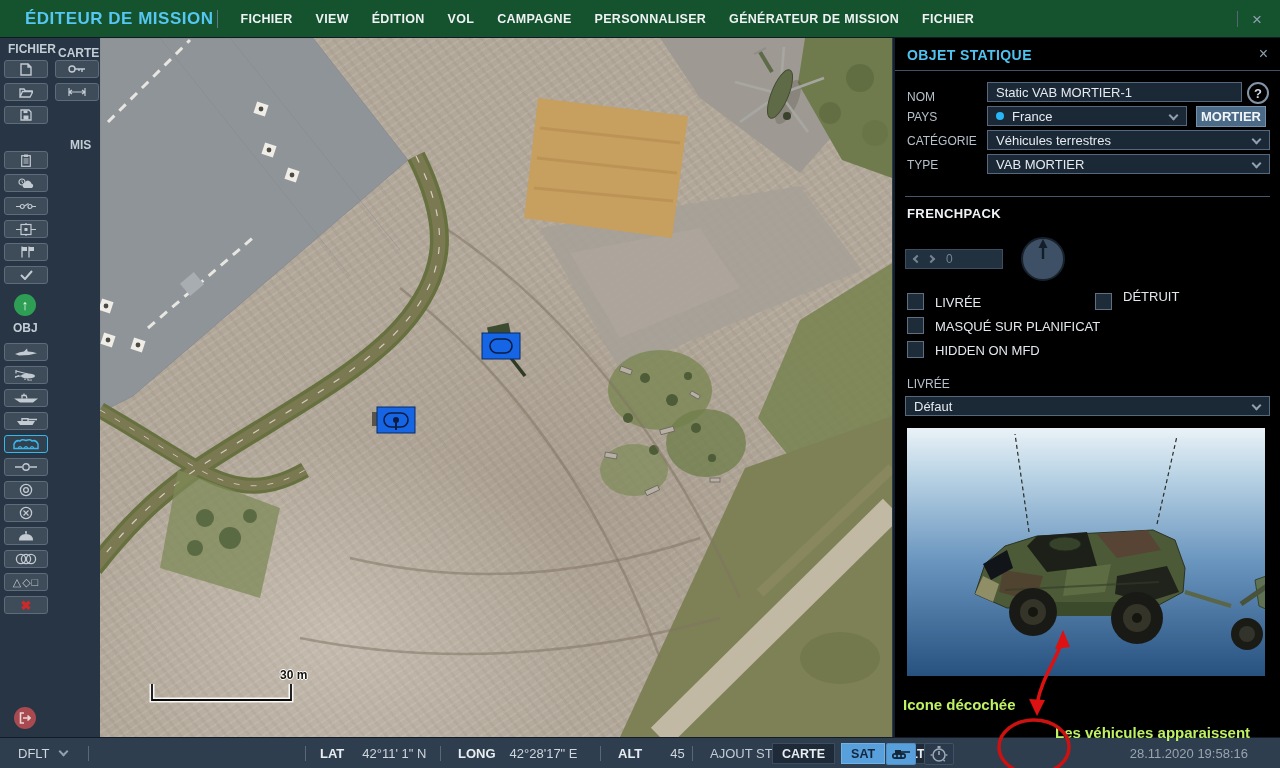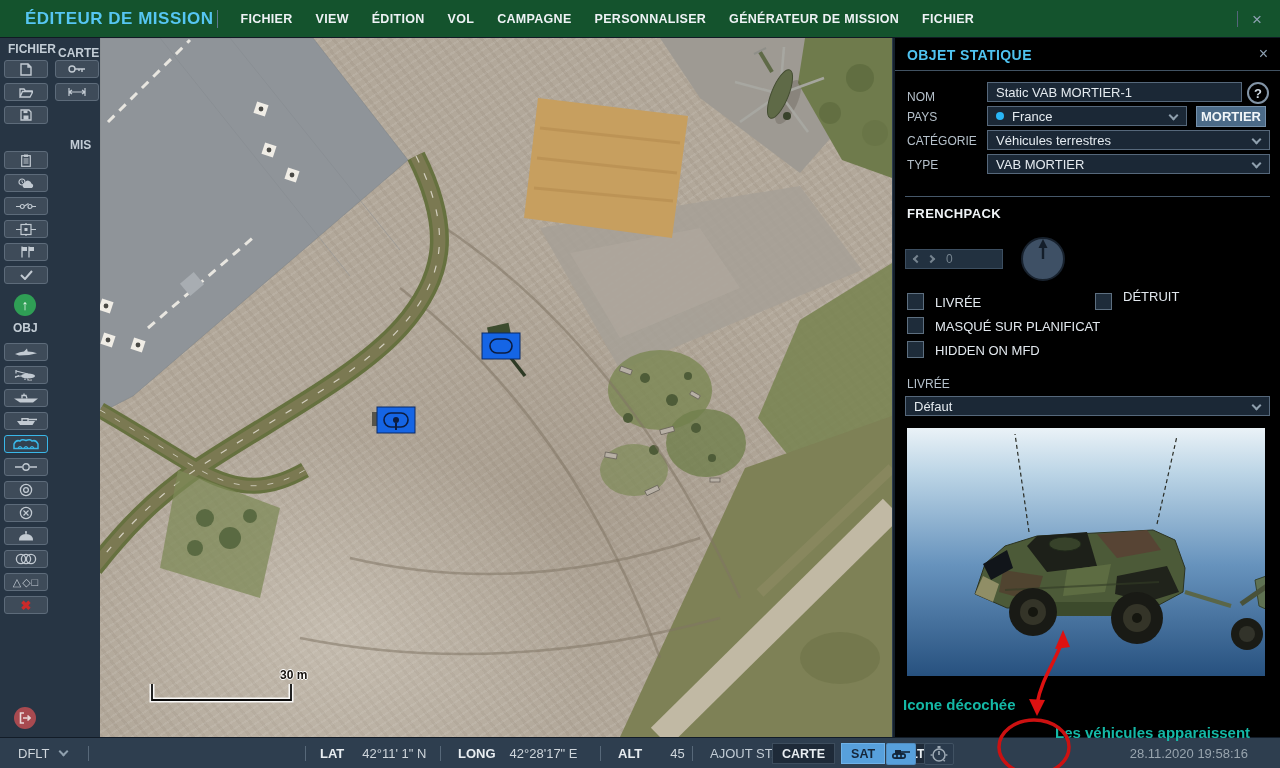--- a/index.html
+++ b/index.html
@@ -101,21 +101,21 @@
   .mapbtn { height:21px; padding:0 9px; display:flex; align-items:center; justify-content:center;
             background:#1e2a38; border:1px solid #3d4d5d; color:#e8edf1;
             font-weight:bold; font-size:12.5px; }
   .mapbtn.active { background:#57a0dc; color:#16263a; border-color:#6fb2e8; }
   .iconbtn { width:30px; height:22px; display:flex; align-items:center; justify-content:center;
              border:1px solid #40526a40; border-radius:2px; }
   #tank-toggle { background:#57a0dc; }
   #time-toggle { background:#2a3a4c; border:1px solid #415263; }
 
   
-  .red-note { position:absolute; color:#14b8a6; font-weight:bold; font-size:15px;
+  .red-note { position:absolute; color:#bef264; font-weight:bold; font-size:15px;
               white-space:nowrap; }
   #overlay-svg { position:absolute; left:0; top:0; pointer-events:none; }
 </style>
 </head>
 <body>
 
 <div id="app">
 
   <div id="topbar">
     <div id="app-title">ÉDITEUR DE MISSION</div>

